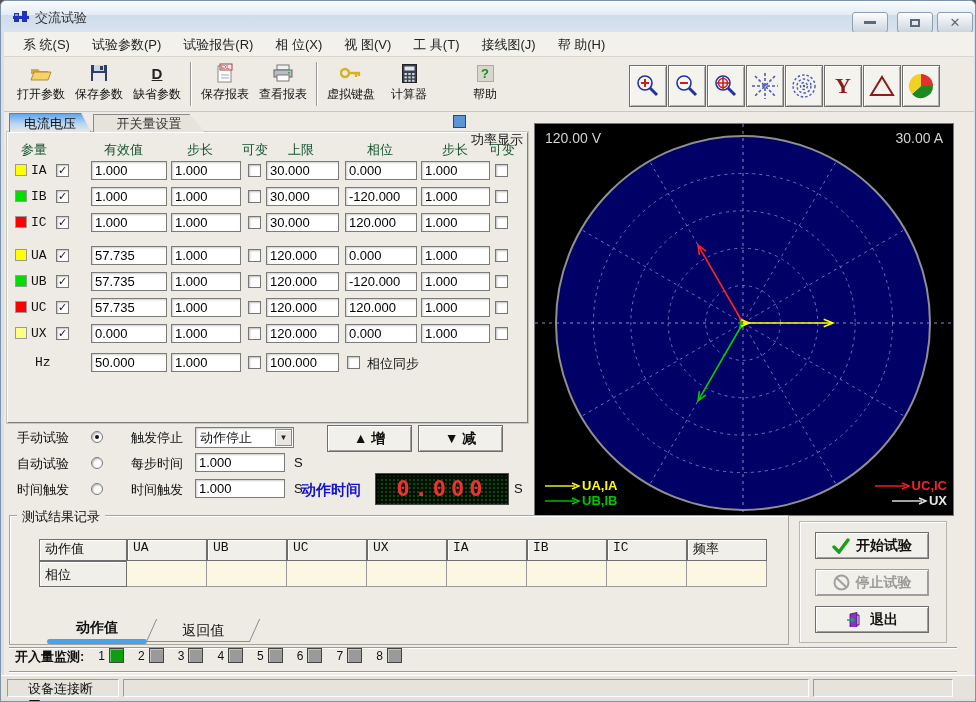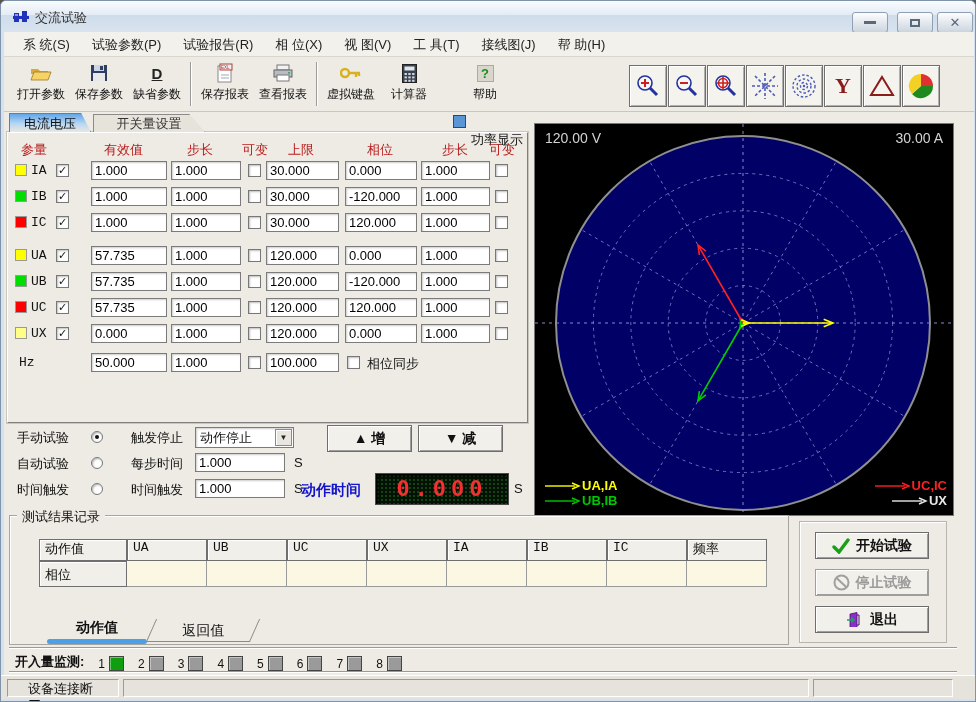--- a/index.html
+++ b/index.html
@@ -43,21 +43,21 @@
     background:linear-gradient(#62a7e8,#b9d7f3 55%,#e9e7e0); border:1px solid #7a7a7a; border-bottom:none;
     clip-path:polygon(0 0,88% 0,100% 100%,0 100%); text-align:center; line-height:19px; font-size:13px; }
   .tab2 { left:92px; top:113px; width:112px; height:18px; background:#e6e3da; border:1px solid #8a8a8a; border-bottom:none;
     clip-path:polygon(0 0,86% 0,100% 100%,0 100%); text-align:center; line-height:18px; font-size:13px; color:#333; }
   .power-cb { left:452px; top:114px; width:13px; height:13px; border:1px solid #444; }
   .power-label { left:470px; top:113px; font-size:13px;margin-top:17px; }
   .tabpanel { left:6px; top:131px; width:521px; height:291px;
     border:1px solid; border-color:#ffffff #7f7f7f #7f7f7f #ffffff; background:#edebe4;
     box-shadow:0 0 0 1px #c9c6bd; }
 
-  .hdr { top:140px; font-size:13px; color:#b91c1c; }
+  .hdr { top:140px; font-size:13px; color:#14532d; }
   .prow { position:absolute; left:0; width:527px; height:21px; }
   .prow > * { position:absolute; }
   .swatch { width:12px; height:12px; top:3px; border:1px solid #999; }
   .pname { font-family:"Liberation Mono","DejaVu Sans Mono",monospace; font-size:13px; top:2px; }
   .cb { width:13px; height:13px; top:3px; background:#fff; border:1px solid #777;
     box-shadow:inset 1px 1px 2px rgba(0,0,0,.25); font-size:11px; line-height:11px; text-align:center; }
   .cb.checked::after { content:"✓"; color:#111; font-weight:bold; }
   .tfield { position:absolute; height:19px; background:#fff; border:1px solid #7b7b7b;
     box-shadow:inset 1px 1px 2px rgba(0,0,0,.2); font:13px "Liberation Sans","DejaVu Sans",sans-serif;
     padding:0 3px; }
@@ -97,21 +97,21 @@
   .selected-cell { background:#3a99fc !important; }
   .btab1 { left:46px; top:618px; width:100px; text-align:center; font-weight:bold; font-size:14px; }
   .btab1 .blueline { margin-top:2px; height:5px; border-radius:3px; background:#4da0e8; }
   .btab2 { left:150px; top:618px; width:104px; height:23px; border:1px solid #8a8a8a; border-top:none;
     transform:skewX(-24deg); background:#edebe4; }
   .btab2 span { display:block; transform:skewX(24deg); text-align:center; line-height:22px; font-size:14px; }
 
   
   .monitor { left:8px; top:646px; width:948px; height:25px;
     border-top:1px solid #9a9a9a; border-bottom:1px solid #9a9a9a;
-    box-shadow:0 1px 0 #fff, inset 0 1px 0 #fff; display:flex; align-items:flex-end; }
+    box-shadow:0 1px 0 #fff, inset 0 1px 0 #fff; display:flex; align-items:flex-start; }
   .mlabel { margin-left:6px; font-size:13px; font-weight:bold; }
   .ch { display:flex; align-items:center; margin-left:14px; }
   .chnum { font-size:12px; margin-right:4px; }
   .chsq { width:15px; height:15px; border:1px solid #444; box-shadow:inset 1px 1px 0 rgba(255,255,255,.4); }
 
   
   .statusbar { left:0px; top:674px; width:976px; height:24px; background:#e6e3dc; border-top:1px solid #fff; }
   .scell { position:absolute; top:3px; height:18px; border:1px solid #9a9a9a;
     border-bottom-color:#fff; border-right-color:#fff; font-size:13px; padding:0 20px; line-height:17px; }
 
@@ -410,21 +410,21 @@
     <input class="tfield" style="left: 90px; width: 76px;" value="0.000">
     <input class="tfield" style="left: 170px; width: 70px;" value="1.000">
     <span class="cb" style="left:247px"></span>
     <input class="tfield" style="left: 265px; width: 73px;" value="120.000">
     <input class="tfield" style="left: 344px; width: 72px;" value="0.000">
     <input class="tfield" style="left: 420px; width: 69px;" value="1.000">
     <span class="cb" style="left:494px"></span>
   </div>
 
   <div class="prow" style="top:352px">
-    <span class="pname" style="left:18px">Hz</span>
+    <span class="pname" style="left:34px">Hz</span>
     <input class="tfield" style="left: 90px; width: 76px;" value="50.000">
     <input class="tfield" style="left: 170px; width: 70px;" value="1.000">
     <span class="cb" style="left:247px"></span>
     <input class="tfield" style="left: 265px; width: 73px;" value="100.000">
     <span class="cb" style="left:346px"></span>
     <span style="left:366px;top:2px">相位同步</span>
   </div>
 
   <span class="abs" style="left:16px;top:428px">手动试验</span>
   <span class="abs radio selected" style="left:90px;top:430px"></span>

